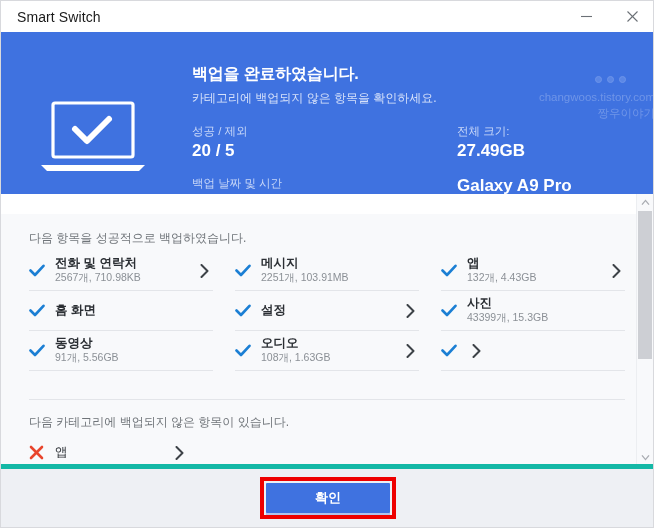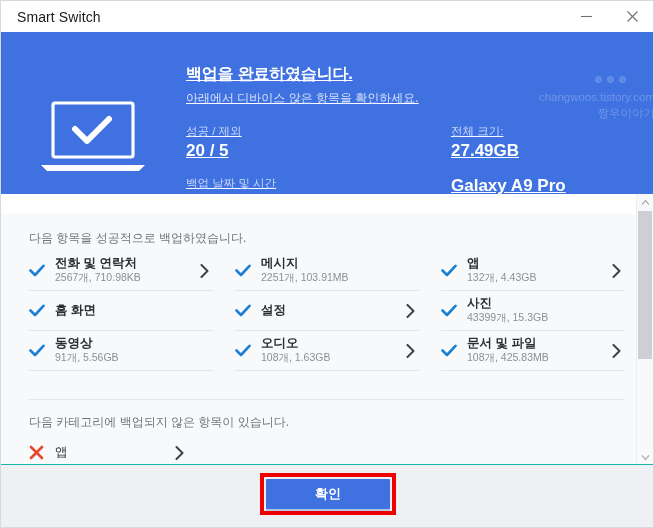--- a/index.html
+++ b/index.html
@@ -60,23 +60,22 @@
     text-align: right; line-height: 1.35;
     color: #6f95e8; font-size: 11.5px;
   }
 
   .laptop {
     position: absolute; left: 38px; top: 67px;
     width: 108px; height: 78px;
   }
 
   .hero-text {
-    position: absolute; left: 185px; top: 32px;
+    position: absolute; left: 191px; top: 32px;
     color: #ffffff;
-    text-decoration: underline;
   }
   .hero-title {
     font-size: 16px; font-weight: bold;
     letter-spacing: -.2px; margin-bottom: 5px;
   }
   .hero-sub {
     font-size: 12px; color: #d6e1fa; margin-bottom: 16px;
   }
   .stat-grid {
     display: grid;
@@ -167,21 +166,21 @@
     position: absolute; left: 1px; top: 17px;
     width: 14px; height: 148px;
     background: #cdcfd4;
   }
 
   
   .footer {
     position: absolute; bottom: 0; left: 0;
     width: 654px; height: 63px;
     background: #eef0f4;
-    border-top: 1px solid #14b8a6;
+    border-top: 5px solid #14b8a6;
   }
   .ok-button {
     position: absolute; left: 50%; top: 14px;
     transform: translateX(-50%);
     width: 124px; height: 30px;
     background: #3f72e0;
     color: #ffffff; font-size: 13px; font-weight: bold;
     border: none; border-radius: 1px;
     display: flex; align-items: center; justify-content: center;
     box-shadow: 0 3px 0 0 rgba(63,114,224,.35);
@@ -233,21 +232,21 @@
     <div class="laptop">
       <svg width="108" height="78" viewBox="0 0 108 78" aria-hidden="true">
         <rect x="14" y="4" width="80" height="54" rx="2" fill="none" stroke="#ffffff" stroke-width="3.2"></rect>
         <path d="M2 66 h104 l-6 6 H8 Z" fill="#ffffff"></path>
         <path d="M36 30 l12 12 l22 -22" fill="none" stroke="#ffffff" stroke-width="6" stroke-linecap="round" stroke-linejoin="round"></path>
       </svg>
     </div>
 
     <div class="hero-text">
       <div class="hero-title">백업을 완료하였습니다.</div>
-      <div class="hero-sub">아래에서 디바이스 않은 항목을 확인하세요.</div>
+      <div class="hero-sub">카테고리에 백업되지 않은 항목을 확인하세요.</div>
       <div class="stat-grid">
         <div>
           <div class="stat-label">성공 / 제외</div>
           <div class="stat-value">20 / 5</div>
         </div>
         <div>
           <div class="stat-label">전체 크기:</div>
           <div class="stat-value">27.49GB</div>
         </div>
         <div>
@@ -402,24 +401,20 @@
             </svg>
         </span>
       </div>
 
       <div class="row last">
         <span class="row-icon">
           <svg width="16" height="13" viewBox="0 0 16 13" aria-hidden="true">
               <path d="M1.5 6.5 L6 11 L14.5 1.8" fill="none" stroke="#1b7fd4" stroke-width="2.6" stroke-linecap="round" stroke-linejoin="round"></path>
             </svg>
         </span>
-        <span class="row-text">
-          <span class="row-title" style="display: block;">문서 및 파일</span>
-          <span class="row-meta" style="display: block;">108개, 425.83MB</span>
-        </span>
         <span class="row-chev">
           <svg width="9" height="14" viewBox="0 0 9 14" aria-hidden="true">
               <path d="M1.5 1 L7.5 7 L1.5 13" fill="none" stroke="#3d4247" stroke-width="2" stroke-linecap="round" stroke-linejoin="round"></path>
             </svg>
         </span>
       </div>
 
     </div>
 
     <div class="divider"></div>

